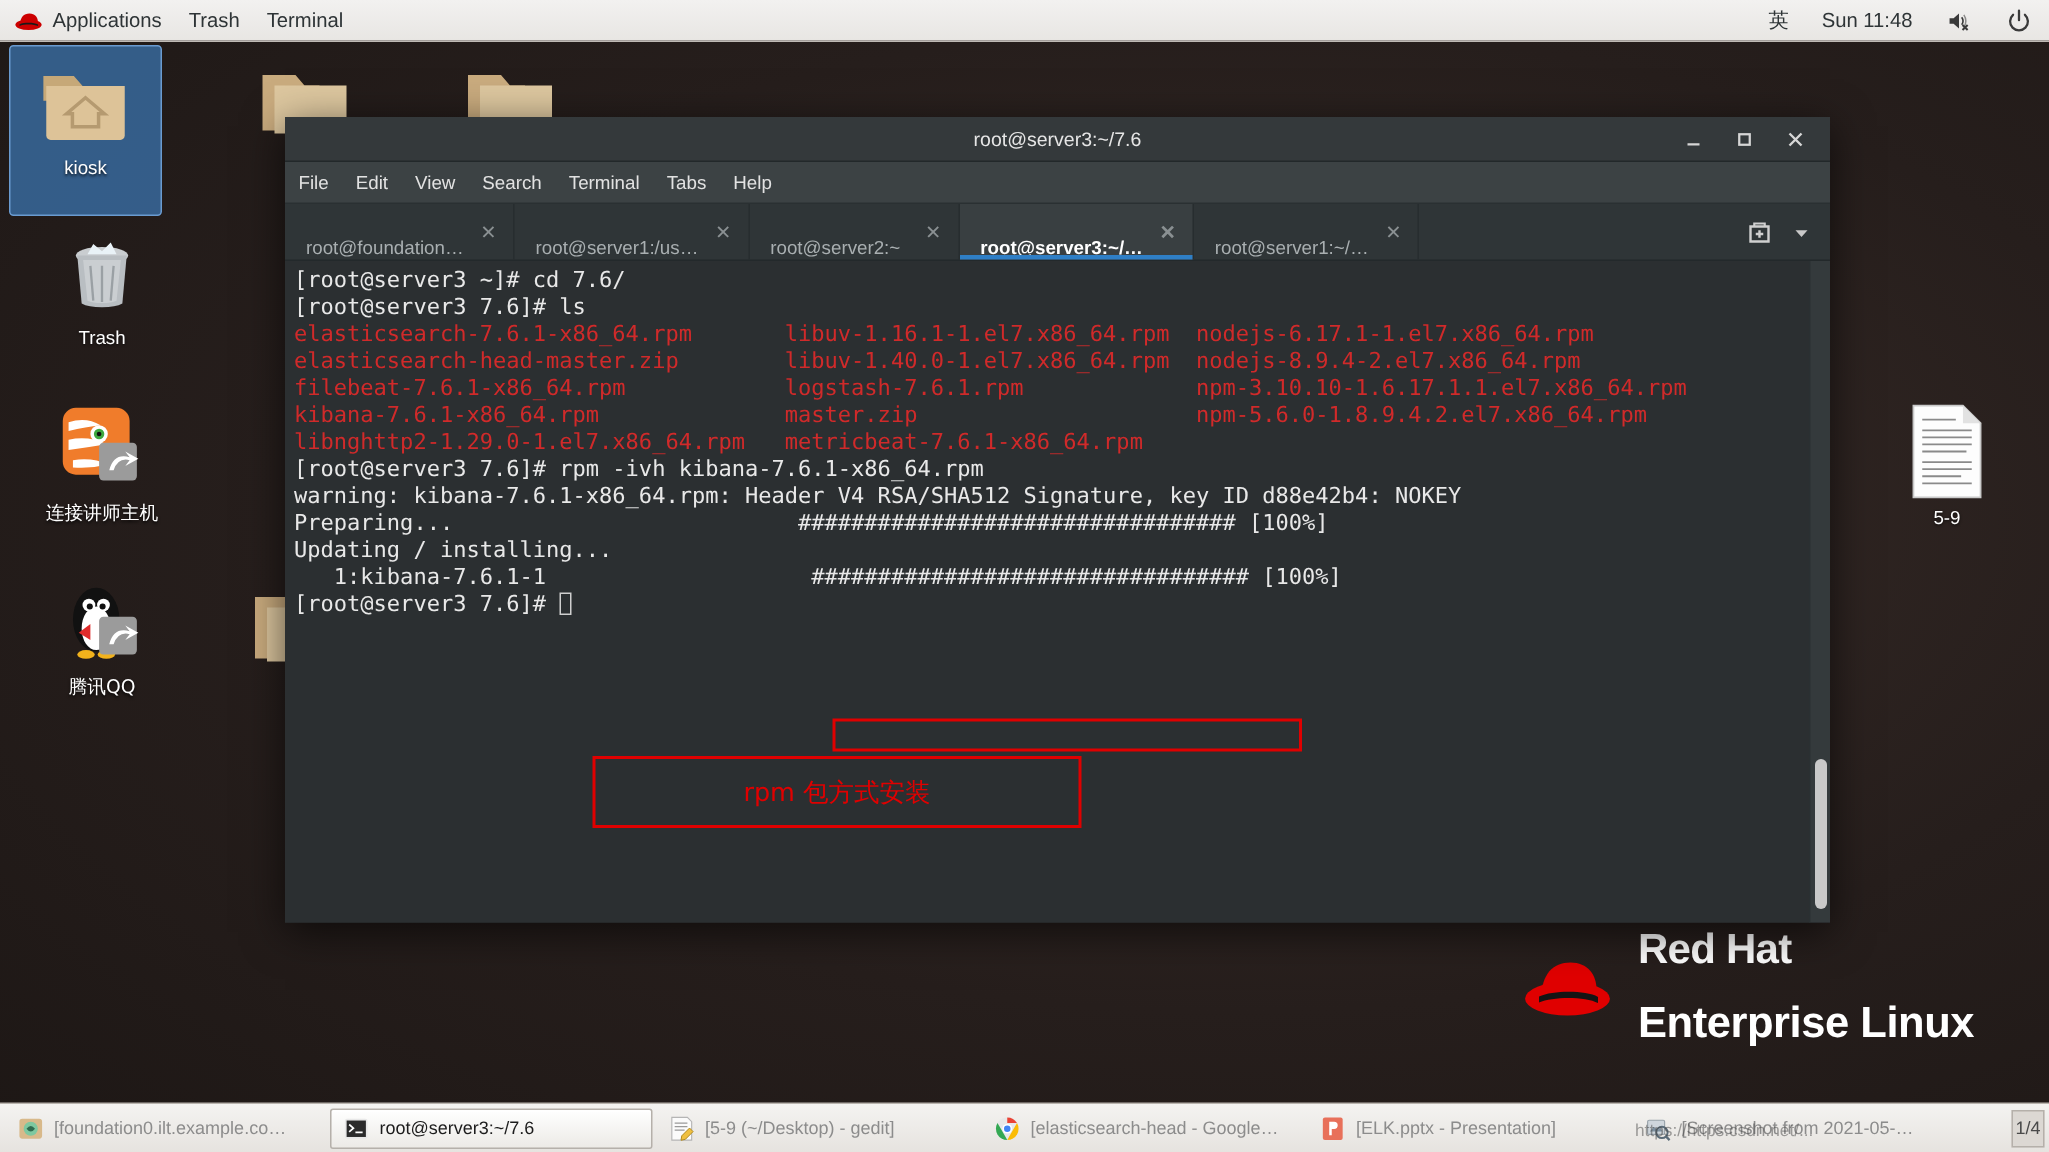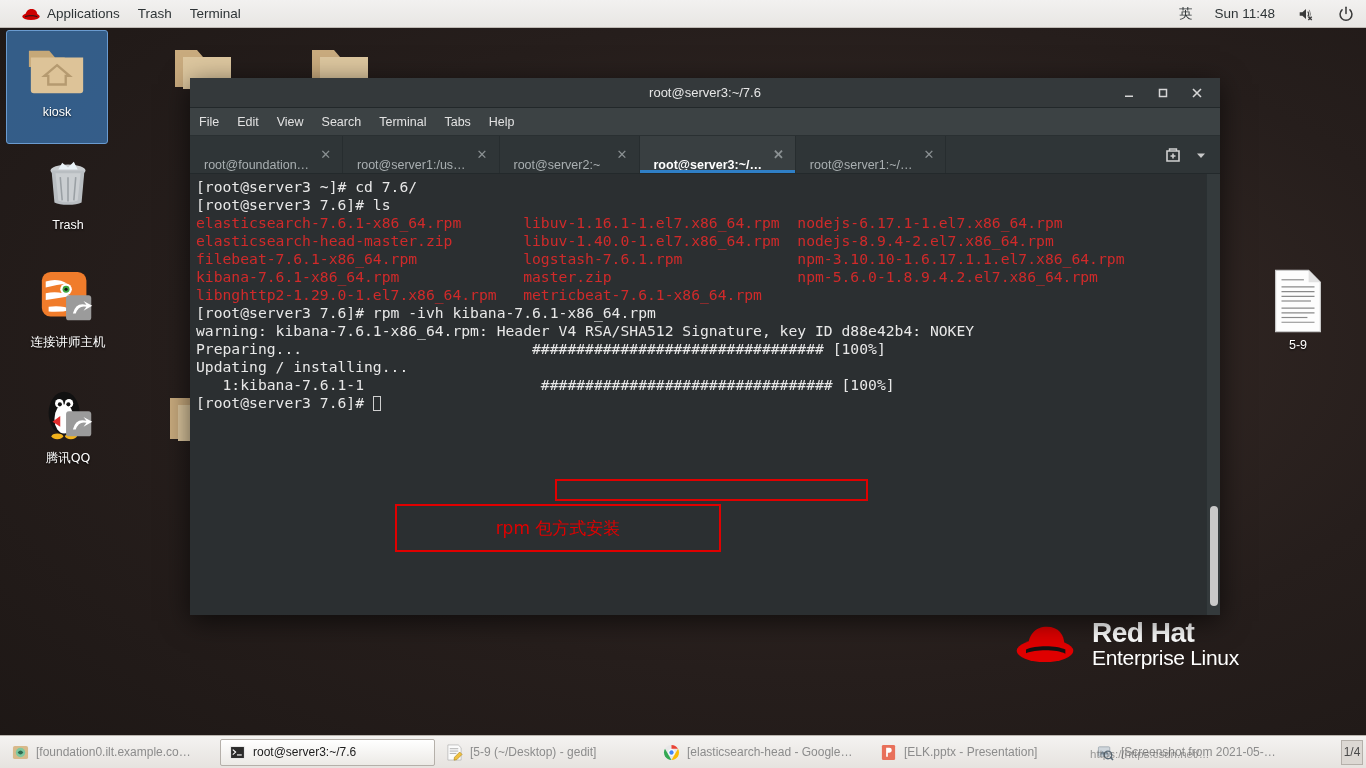--- a/index.html
+++ b/index.html
@@ -17,21 +17,20 @@
 
   
   #top-panel {
     position: absolute; top: 0; left: 0;
     width: 1366px; height: 28px;
     background: linear-gradient(#f2f1f0, #e8e6e3);
     border-bottom: 1px solid #bfbab5;
     display: flex; align-items: center;
     font-size: 13.5px; color: #2e3436;
     z-index: 60;
-    padding-left: 12px;
   }
   .panel-menu {
     display: flex; align-items: center; gap: 6px;
     padding: 0 9px; height: 28px; cursor: default;
   }
   #redhat-glyph { width: 20px; height: 14px; display: block; }
   #panel-right {
     margin-left: auto; display: flex; align-items: center;
     height: 28px;
   }
@@ -73,21 +72,21 @@
   }
 
   
   #rhel-logo {
     position: absolute; left: 1014px; top: 618px;
     display: flex; align-items: center; gap: 16px;
     z-index: 4;
   }
   #rhel-logo .rh-text { color: #fff; line-height: 1.04; }
   #rhel-logo .rh-l1 { font-size: 28px; font-weight: bold; letter-spacing: -.5px; }
-  #rhel-logo .rh-l2 { font-size: 21px; font-weight: normal; letter-spacing: -.3px; }
+  #rhel-logo .rh-l2 { font-size: 29px; font-weight: bold; letter-spacing: -.3px; margin-top: 20px; }
 
   
   #terminal-window {
     position: absolute; left: 190px; top: 78px;
     width: 1030px; height: 537px;
     background: #2e3436;
     box-shadow: 0 6px 26px rgba(0,0,0,.62);
     z-index: 20;
     display: flex; flex-direction: column;
   }

